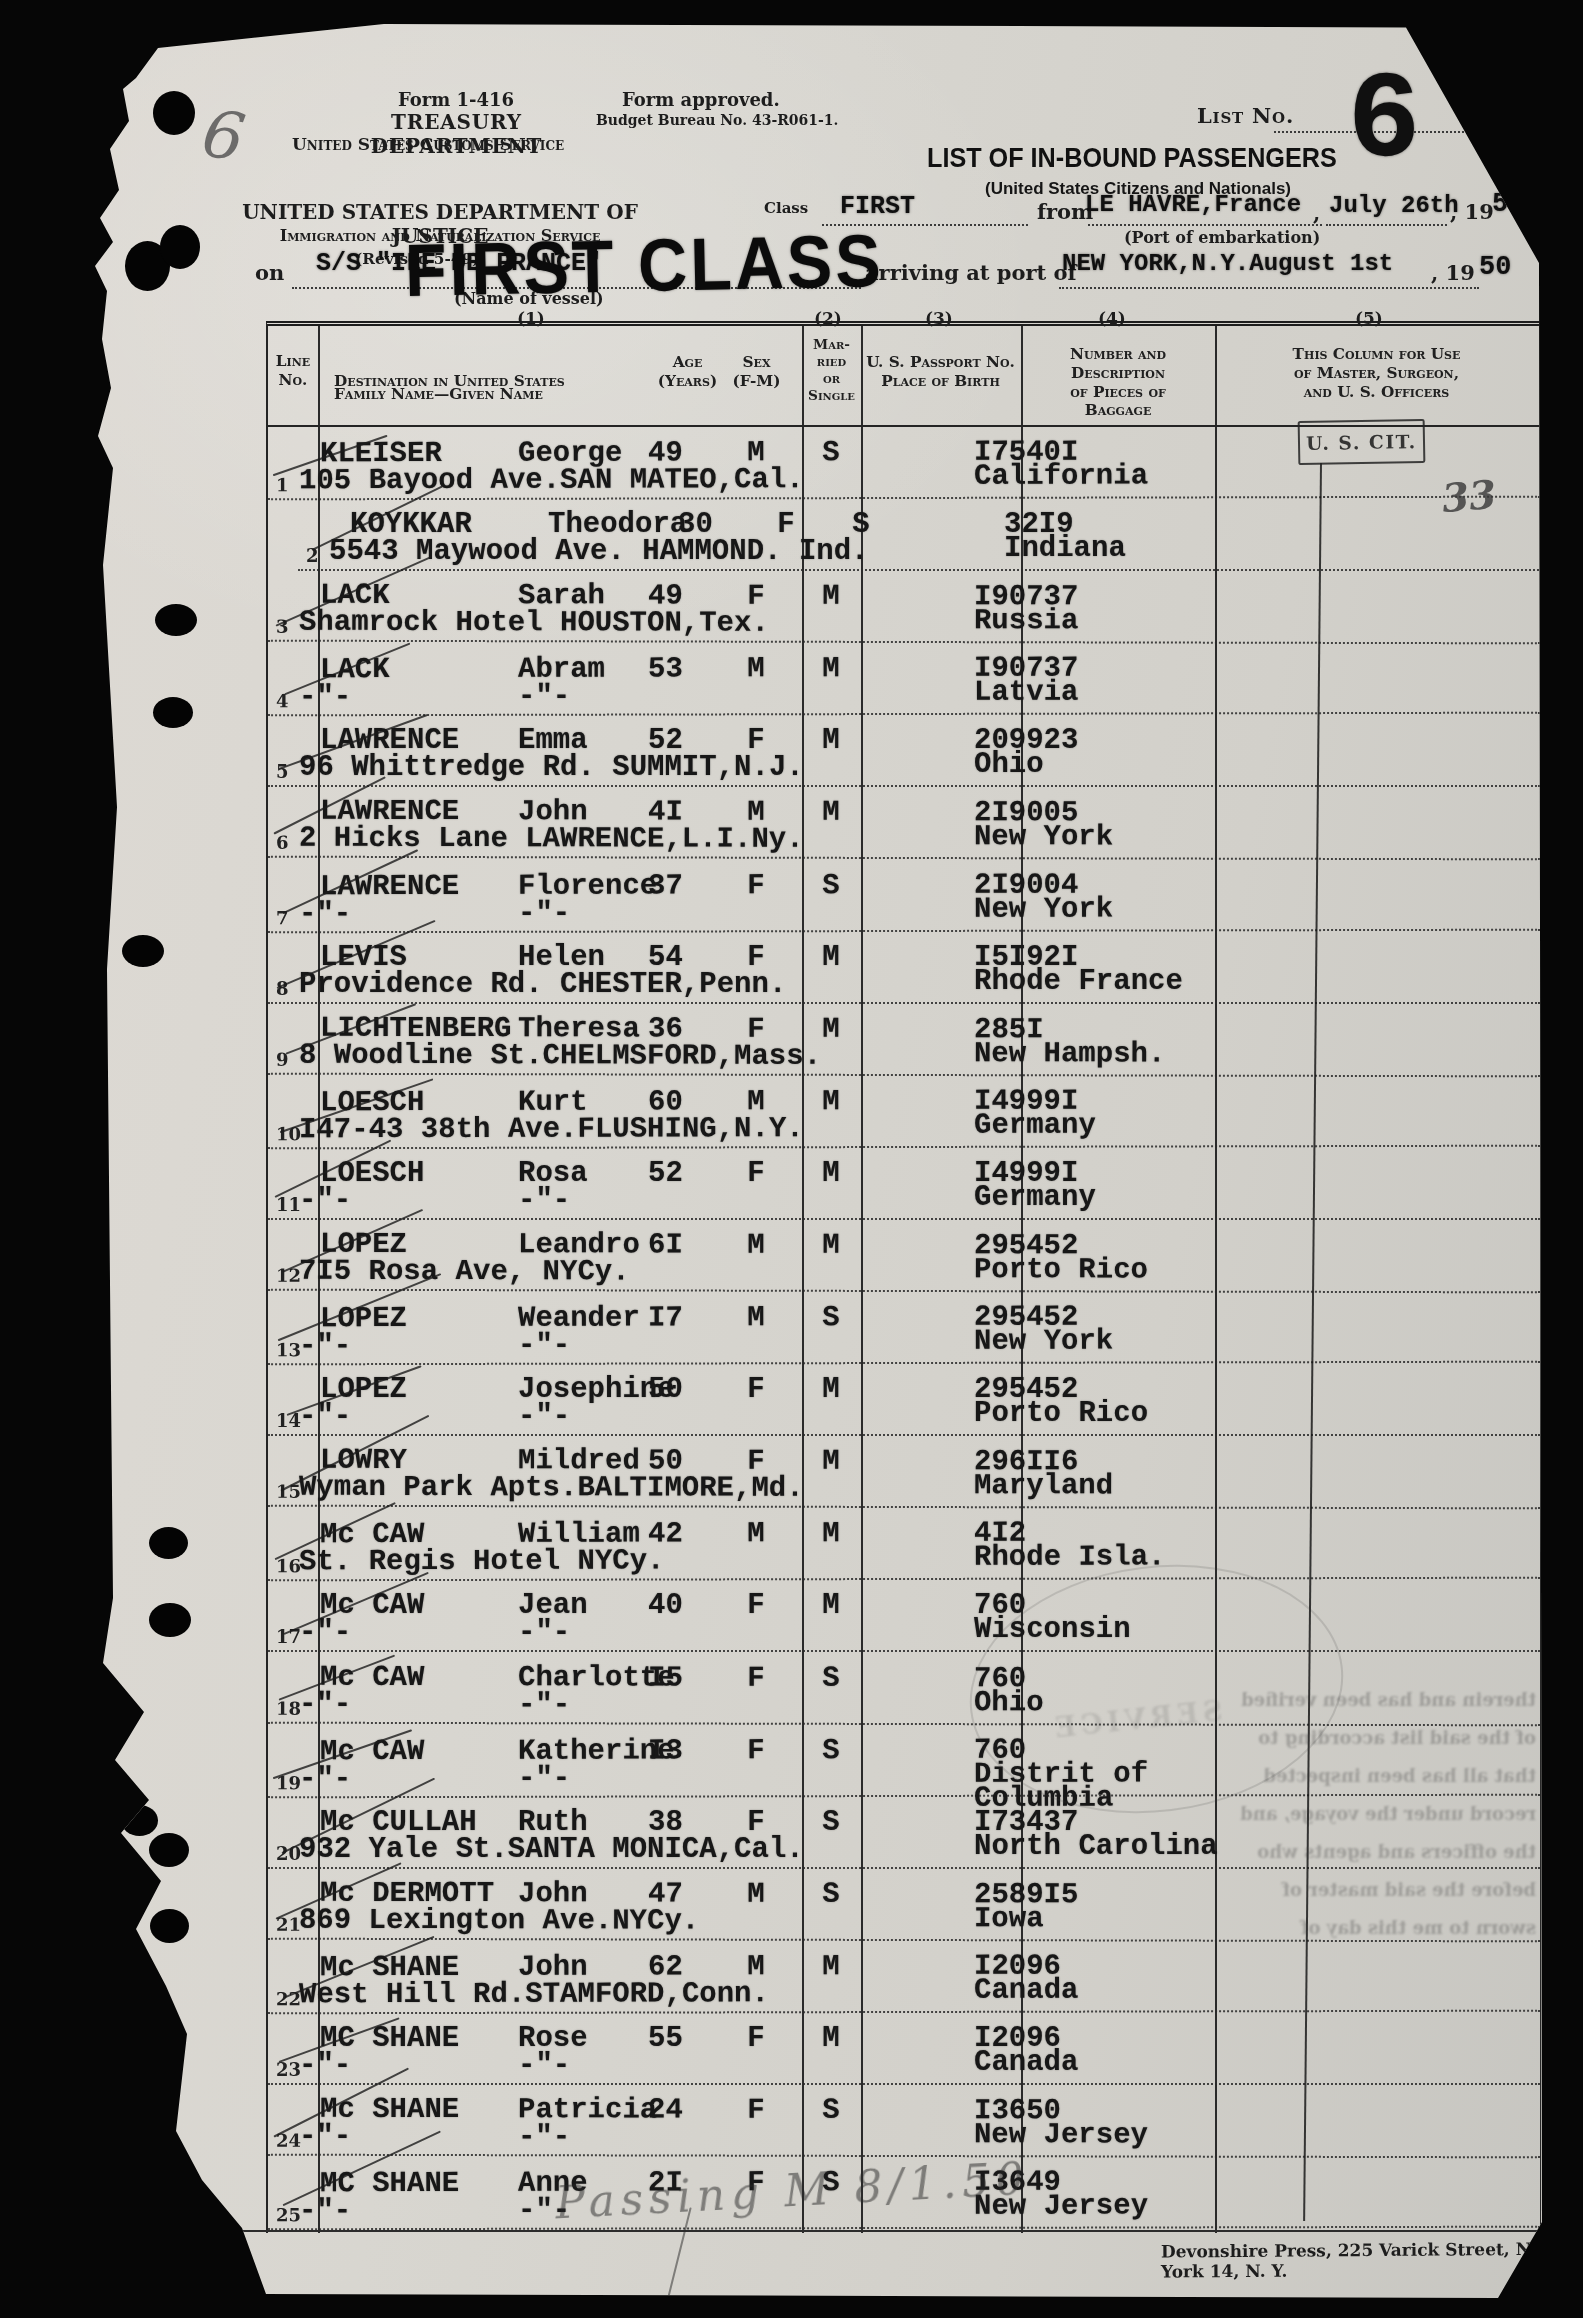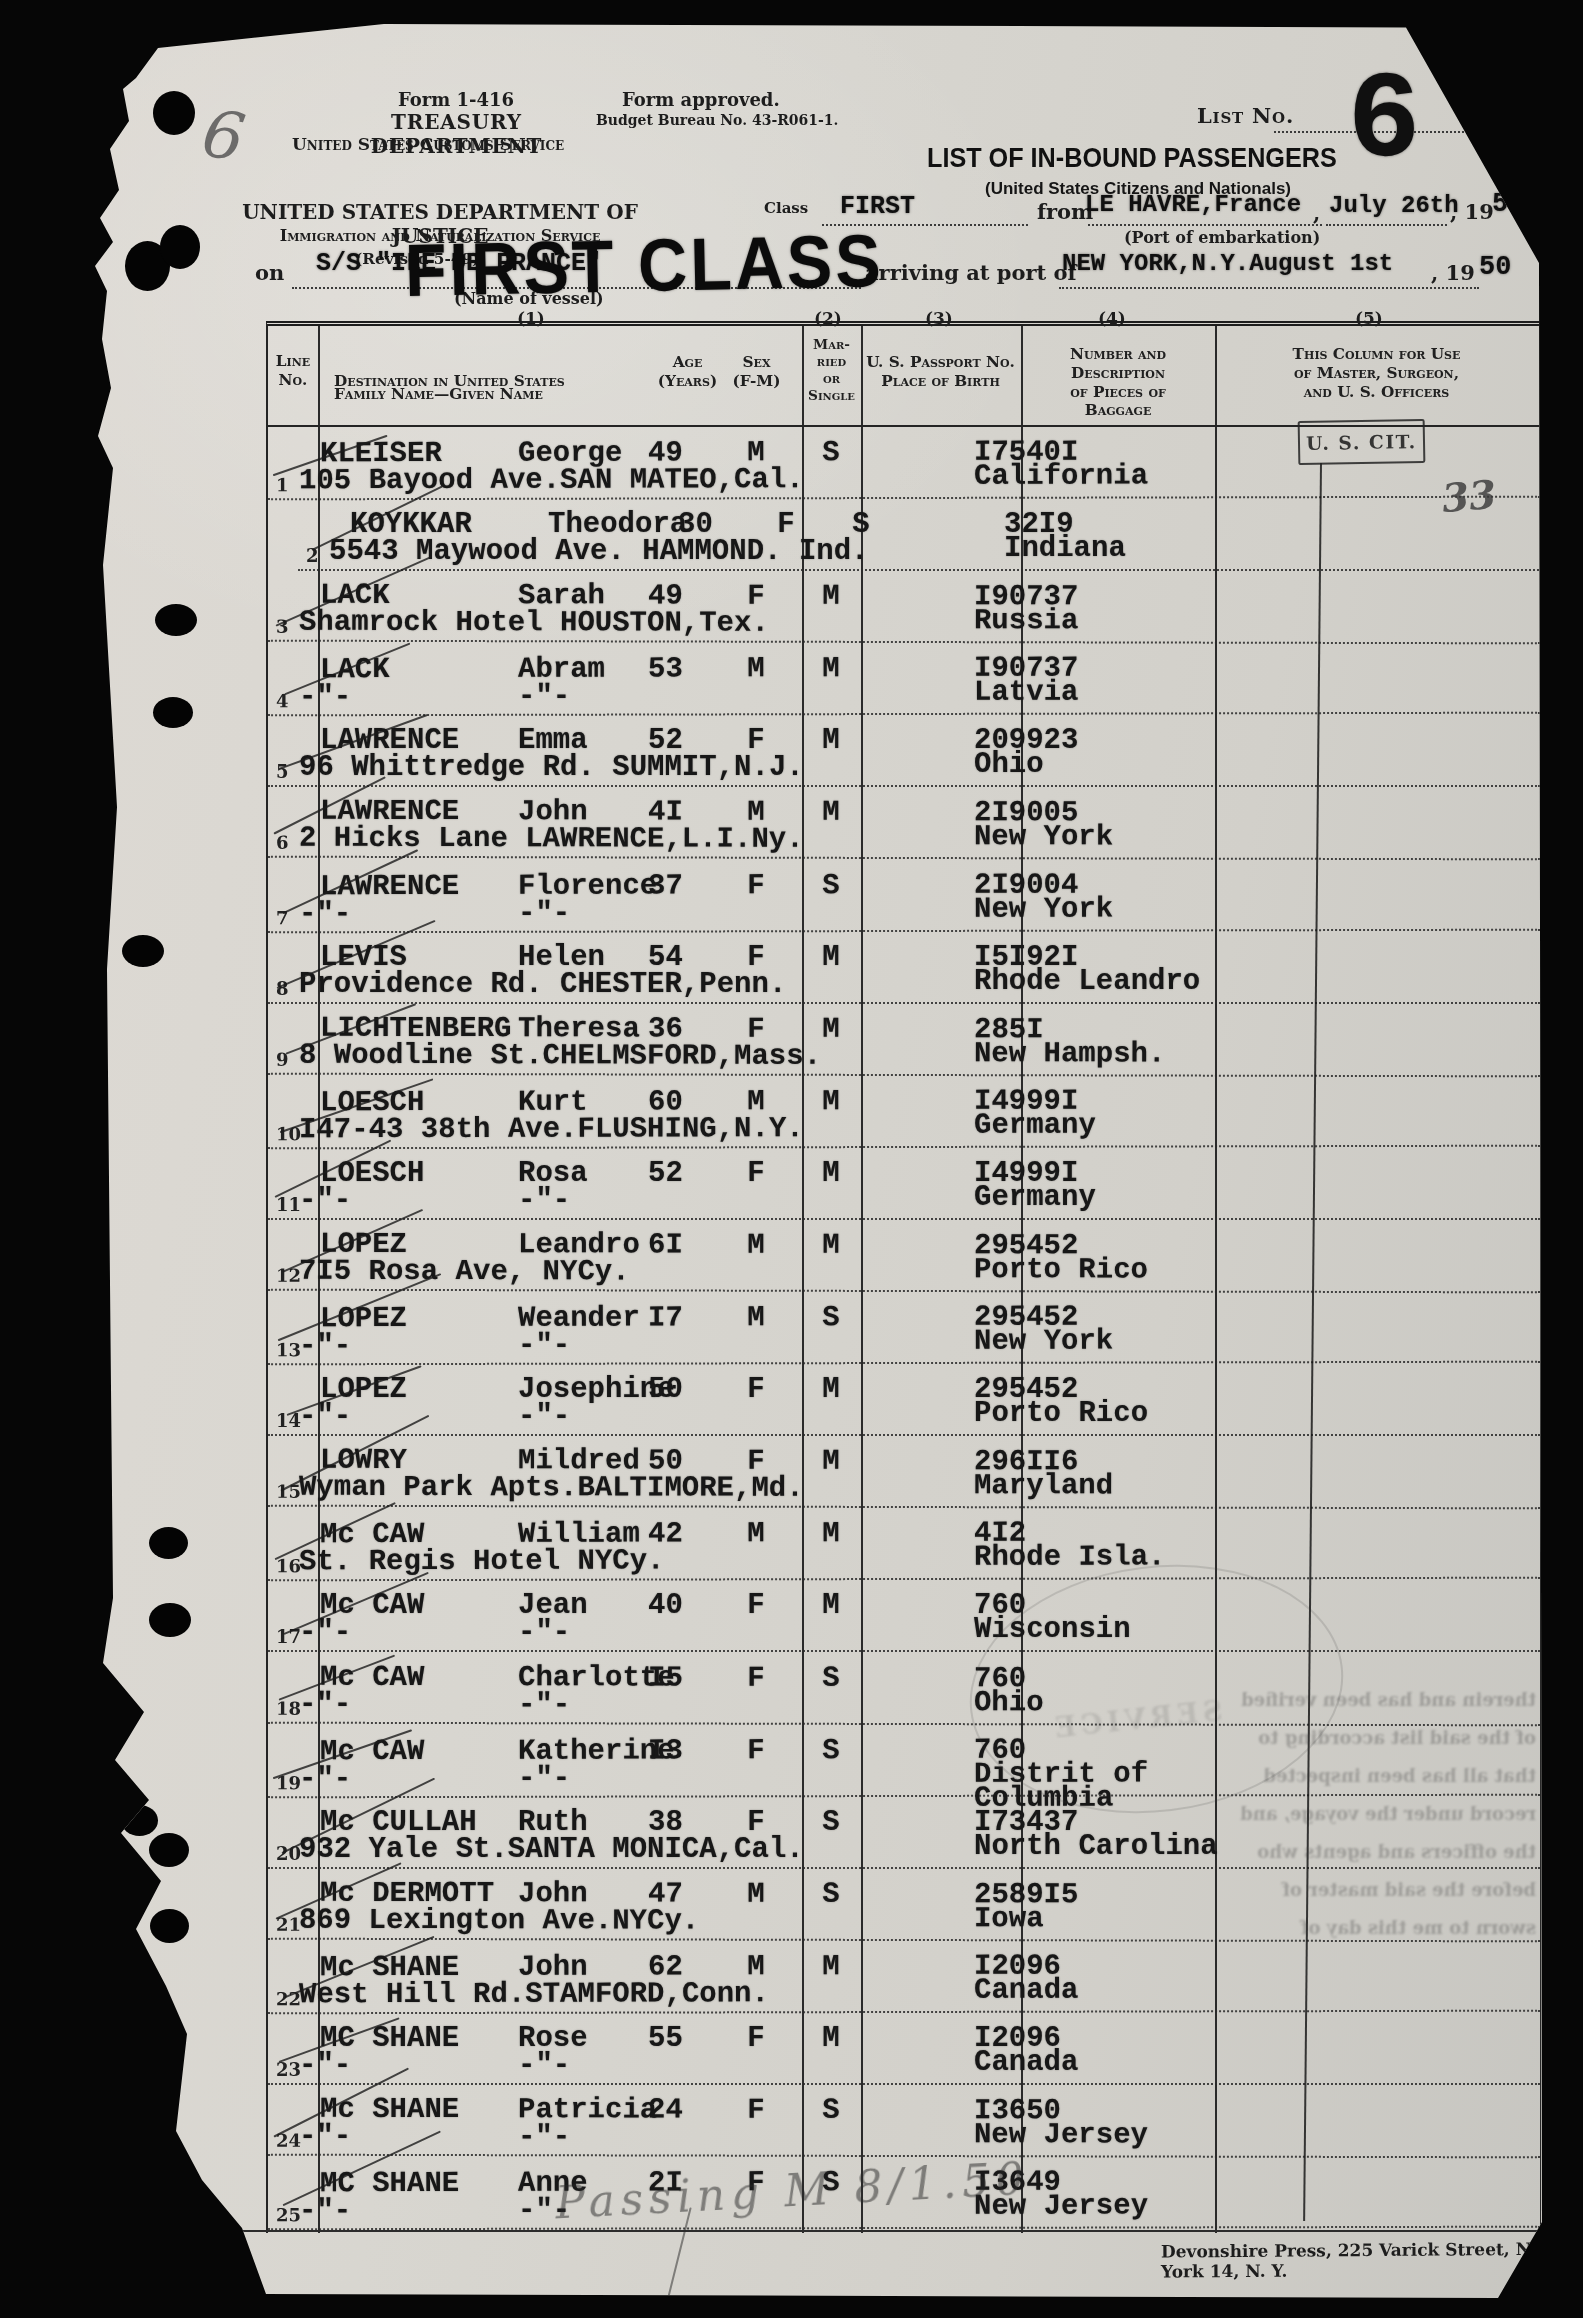--- a/index.html
+++ b/index.html
@@ -216,21 +216,21 @@
             <div class="slash" style="left: 14.5px; top: 53px; width: 149px; transform: rotate(-25deg);"></div>
           </div>
           <div class="prow" style="top: 505px; transform: rotate(0deg);">
             <div class="fam typed">LEVIS</div>
             <div class="giv typed">Helen</div>
             <div class="agev typed">54</div>
             <div class="sexv typed">F</div>
             <div class="stat typed">M</div>
             <div class="pass typed">I5I92I</div>
             <div class="dest typed">Providence Rd. CHESTER,Penn.</div>
-            <div class="birth typed">Rhode Leandro</div>
+            <div class="birth typed">Rhode France</div>
             <div class="lineno">8</div>
             <div class="slash" style="left: 9px; top: 57px; width: 172px; transform: rotate(-23deg);"></div>
           </div>
           <div class="prow" style="top: 577px; transform: rotate(0.12deg);">
             <div class="fam typed">LICHTENBERG</div>
             <div class="giv typed">Theresa</div>
             <div class="agev typed">36</div>
             <div class="sexv typed">F</div>
             <div class="stat typed">M</div>
             <div class="pass typed">285I</div>

